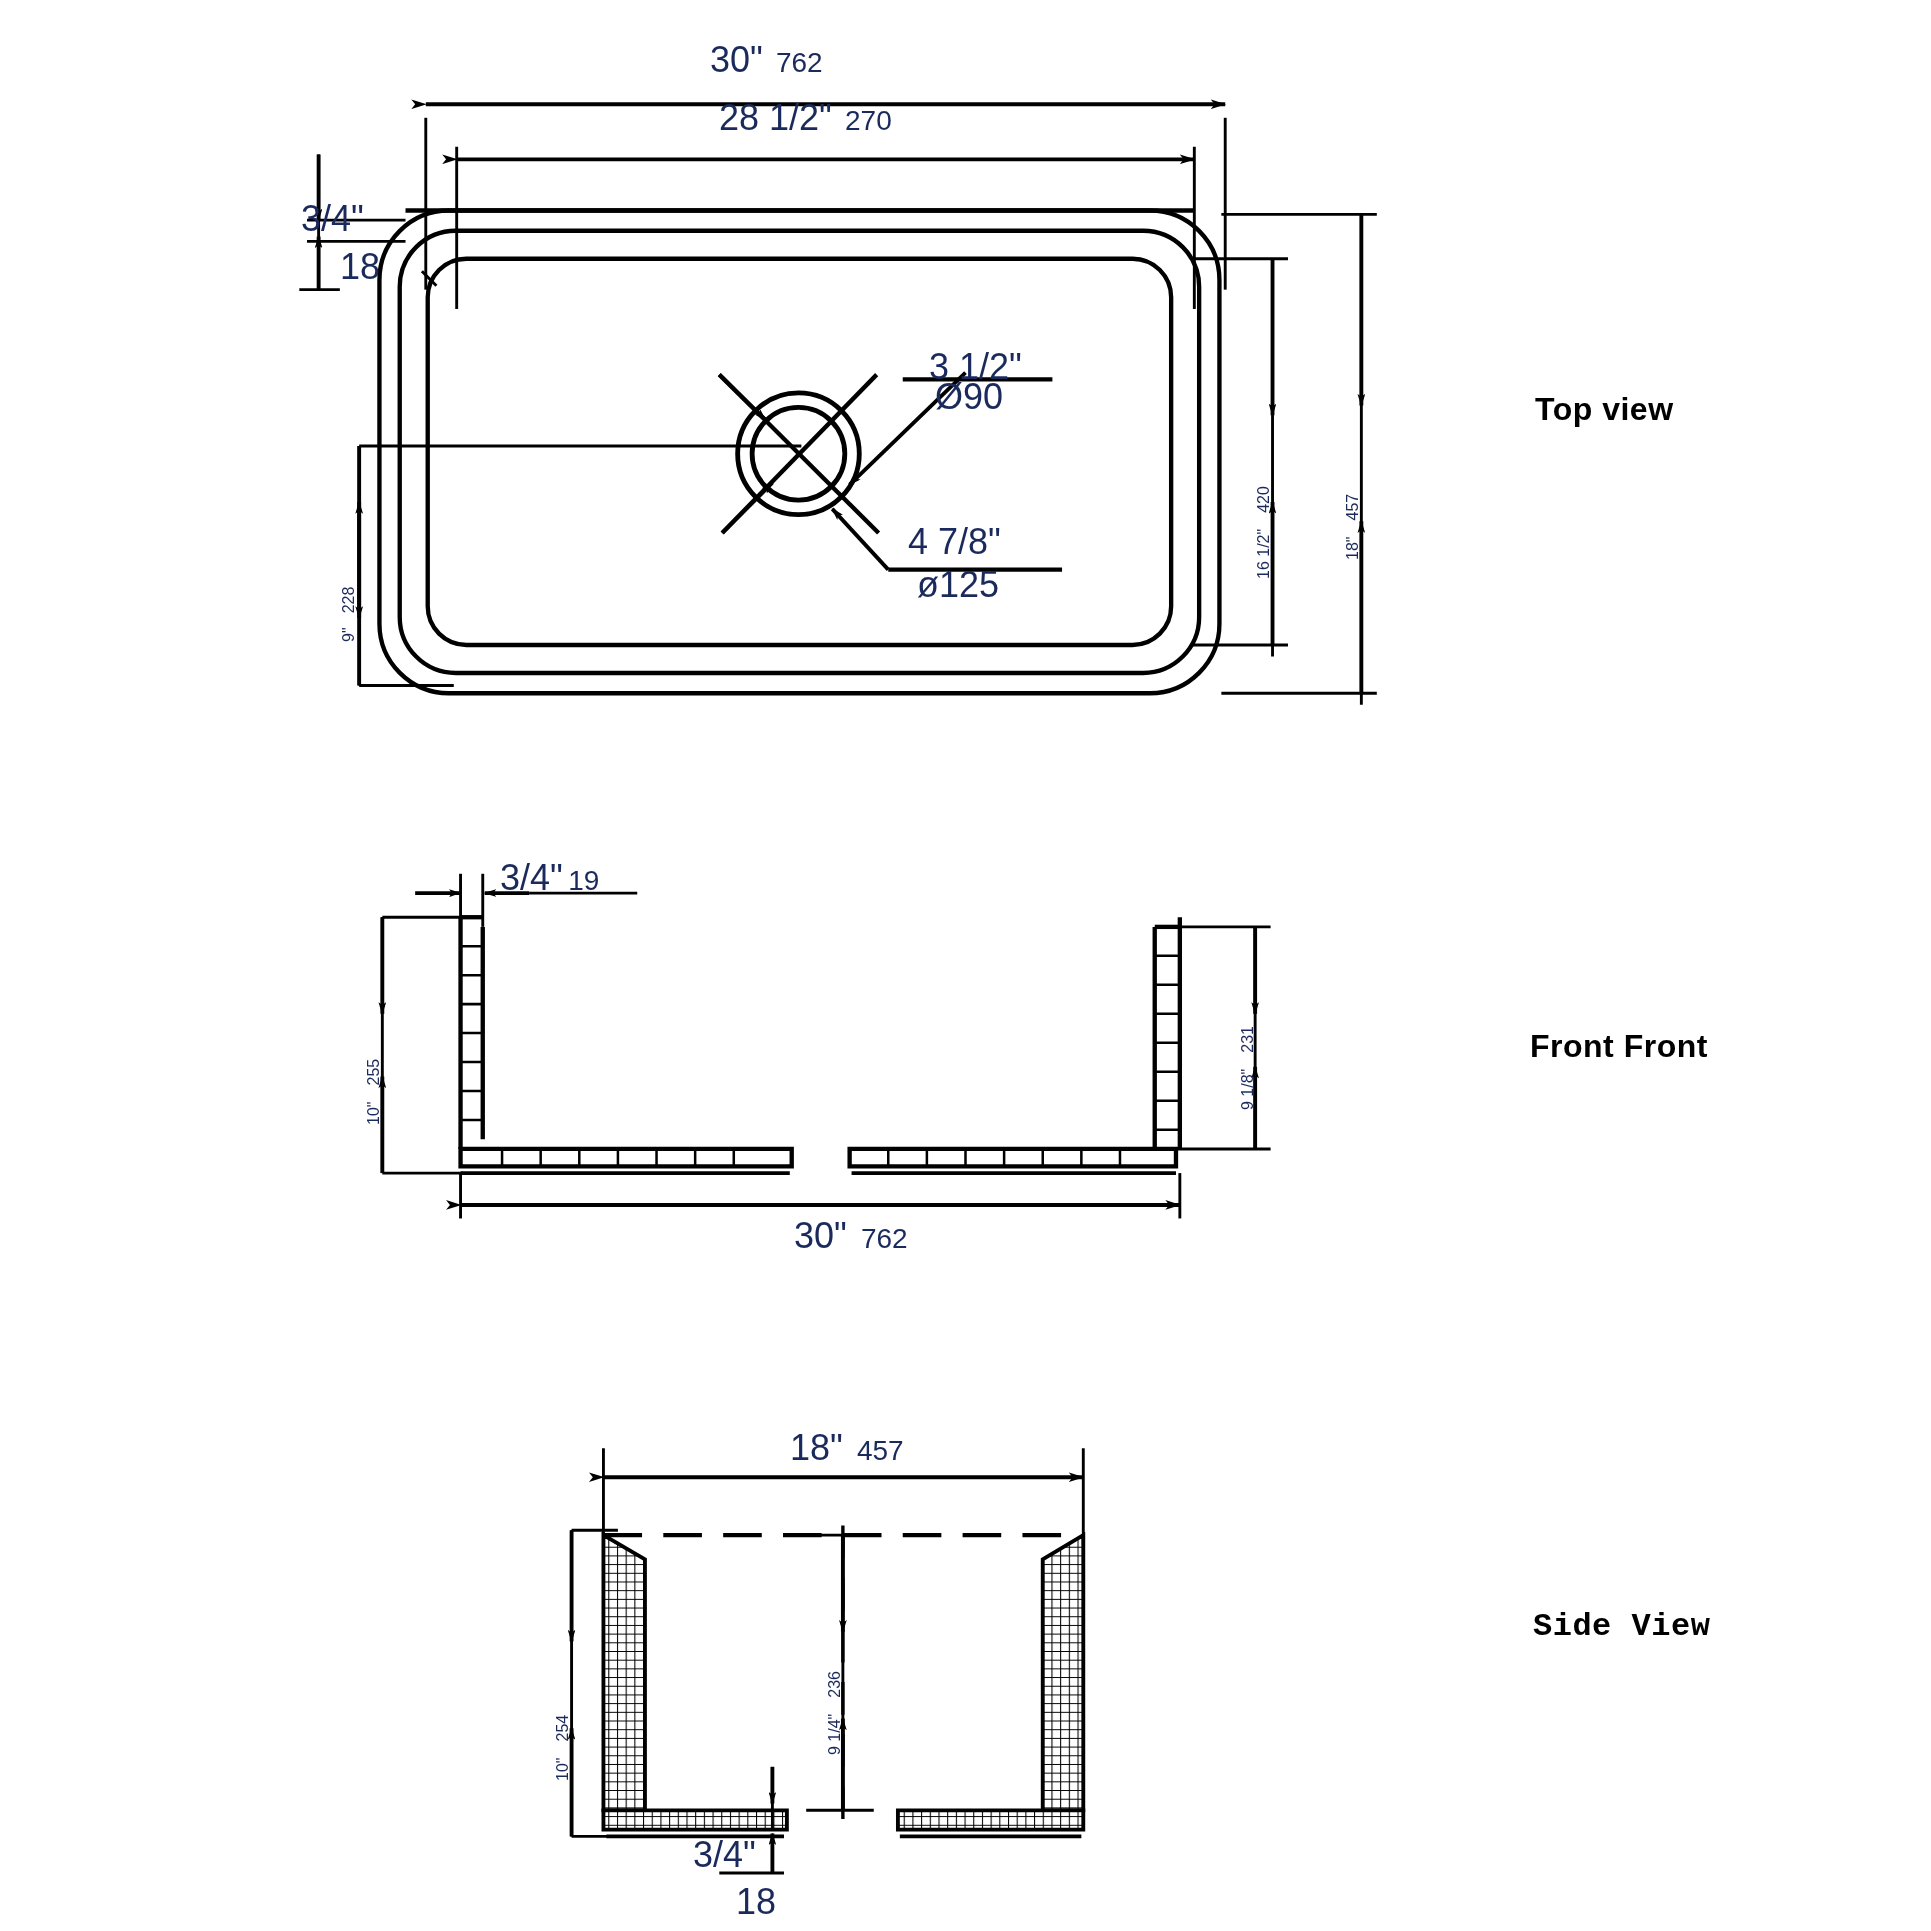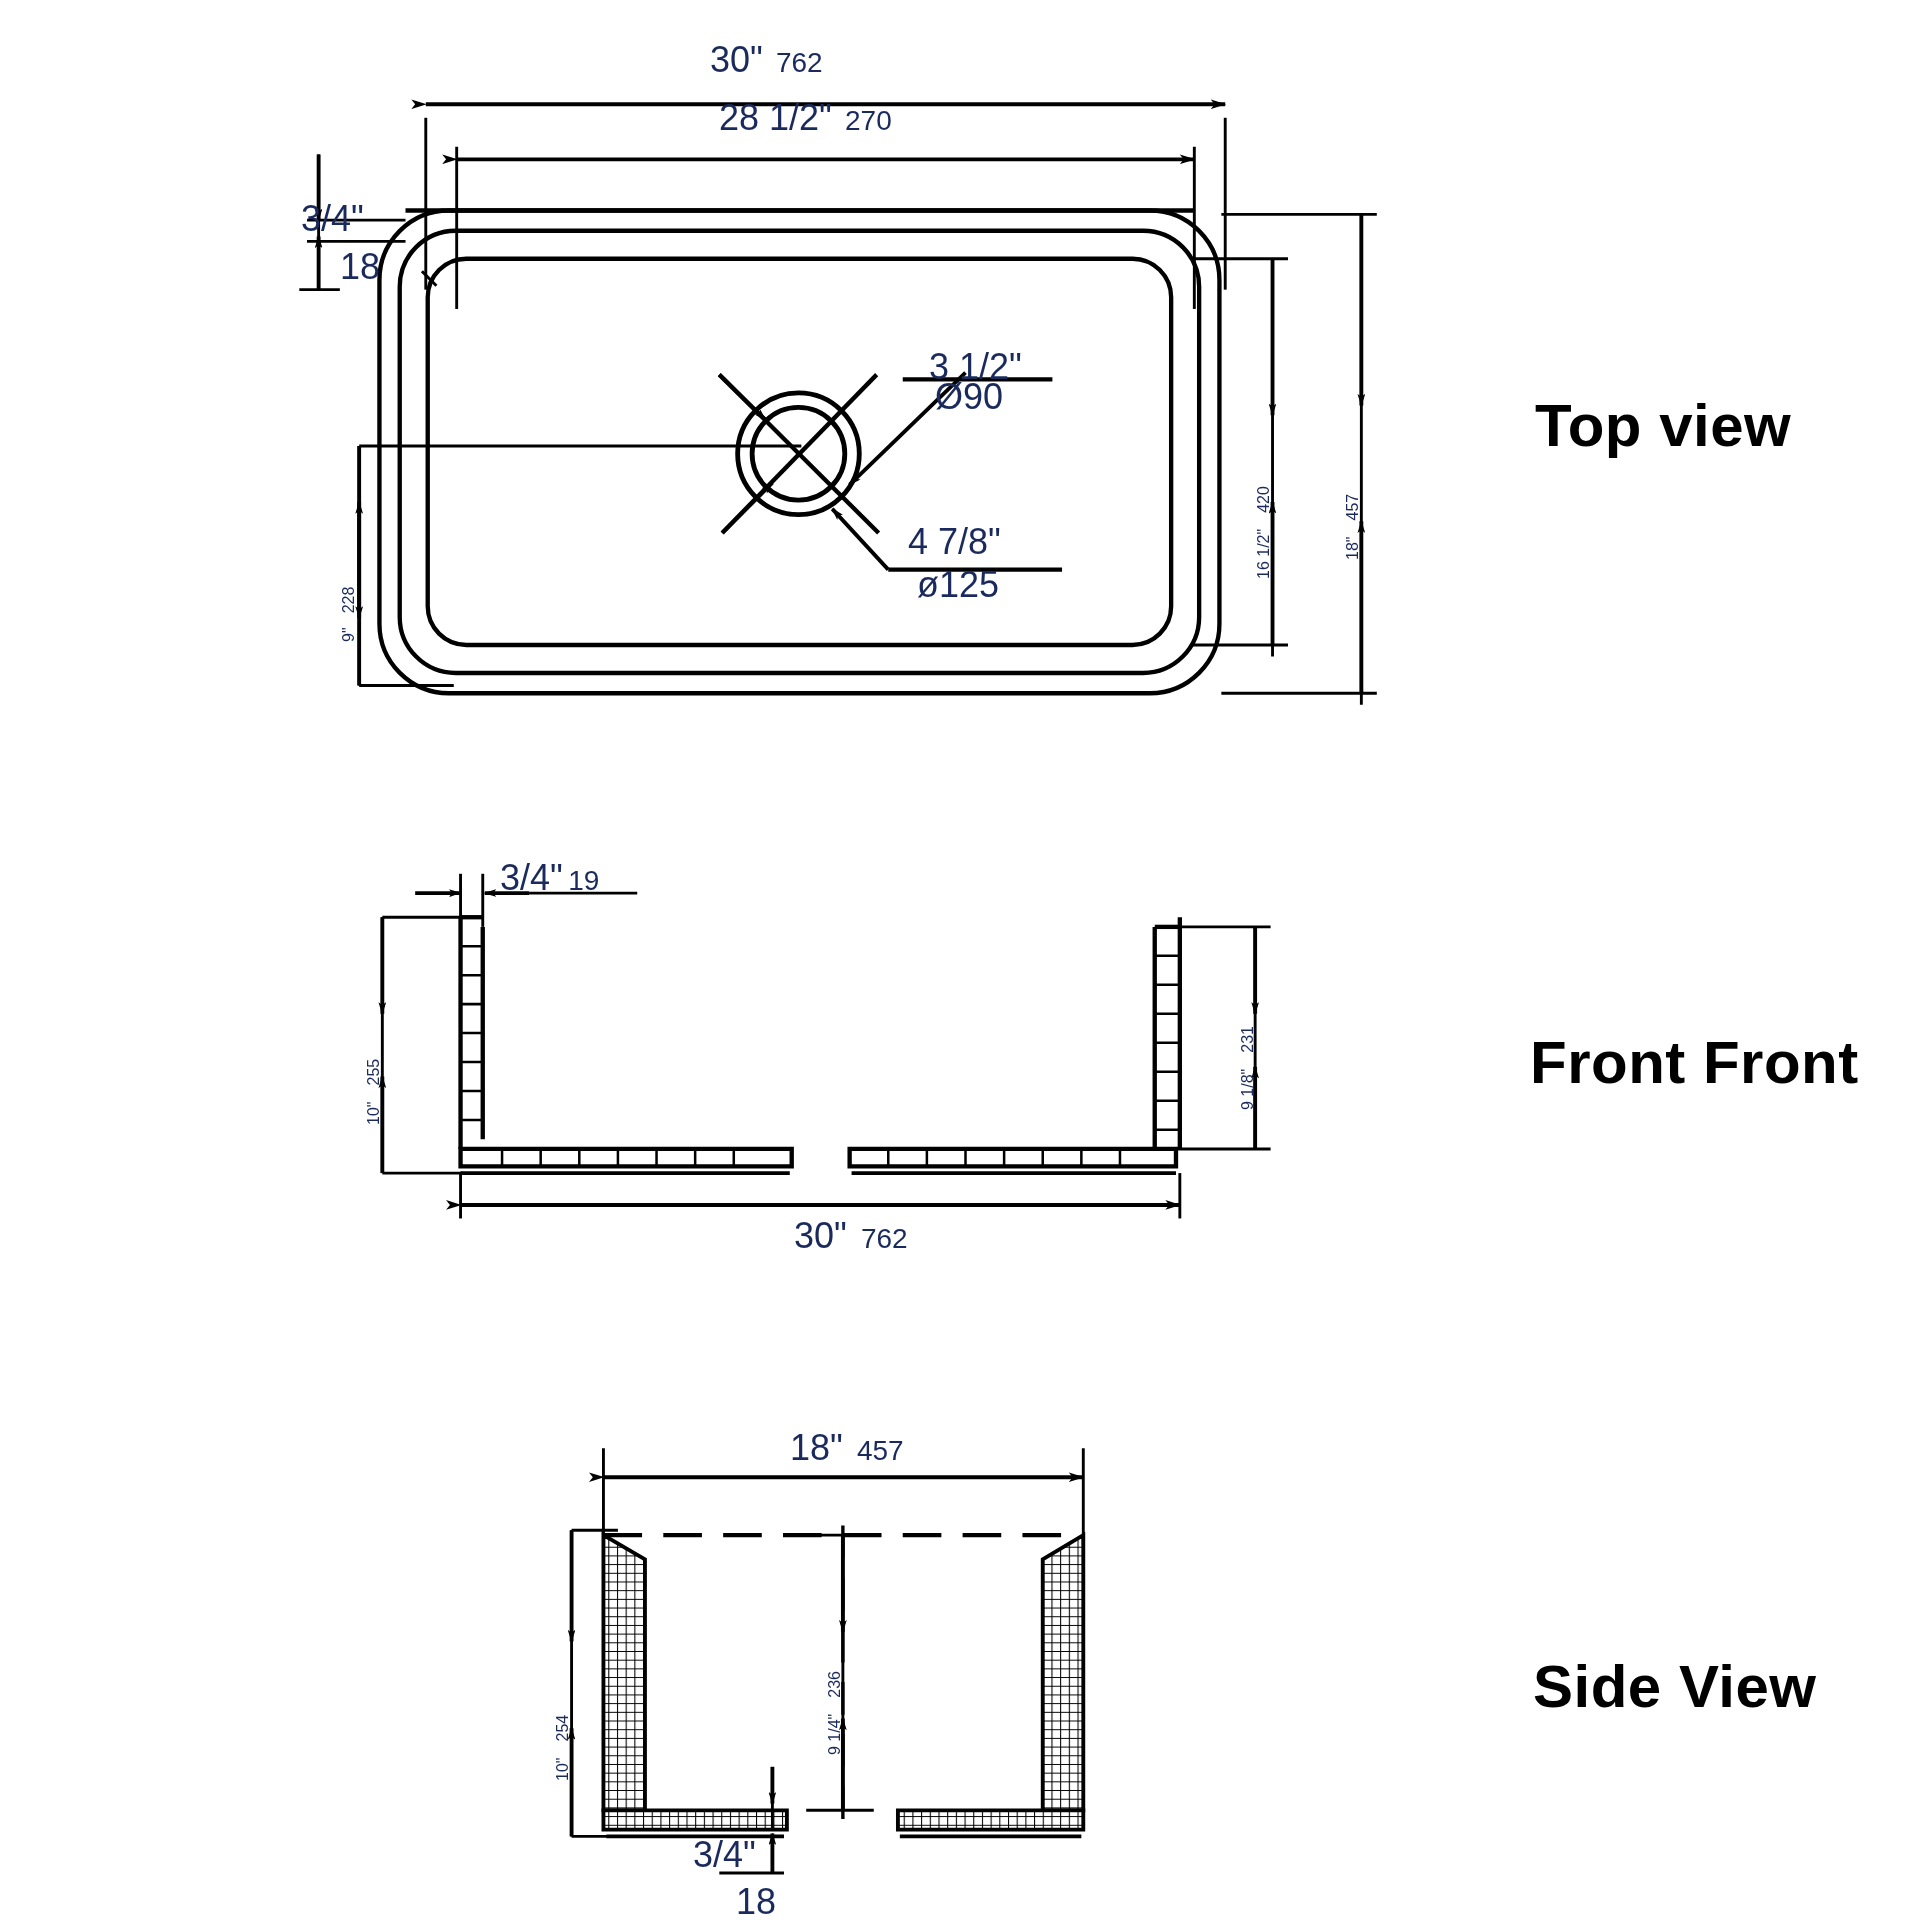--- a/index.html
+++ b/index.html
@@ -1,19 +1,19 @@
 <!DOCTYPE html>
 <html><head>
 <meta charset="utf-8">
 <style>
   html,body{margin:0;padding:0;background:#ffffff;}
   body{width:1931px;height:1931px;position:relative;font-family:"Liberation Sans",sans-serif;}
   #sheet{position:absolute;left:0;top:0;width:1931px;height:1931px;overflow:hidden;background:#fff;}
   svg.draw{position:absolute;left:0;top:0;width:1931px;height:1931px;}
-  .viewlabel{position:absolute;color:#000;font-weight:bold;font-size:60px;font-family:"Liberation Sans",sans-serif;letter-spacing:0.5px;white-space:nowrap;}
+  .viewlabel{position:absolute;color:#000;font-weight:bold;font-size:32px;font-family:"Liberation Sans",sans-serif;letter-spacing:0.5px;white-space:nowrap;}
   .dim{position:absolute;color:#1b2a5c;font-family:"Liberation Sans",sans-serif;white-space:nowrap;}
   .dim .big{font-size:36px;}
   .dim .sml{font-size:28px;}
   .dimv{position:absolute;color:#1b2a5c;font-family:"Liberation Sans",sans-serif;white-space:nowrap;transform-origin:0 0;}
 </style>
 </head>
 <body>
 
 <div id="sheet">
 
@@ -283,16 +283,16 @@
 
   <div class="dim" style="left:693px;top:1834px;">
     <span class="big">3/4"</span>
   </div>
   <div class="dim" style="left:736px;top:1881px;">
     <span class="big">18</span>
   </div>
 
   <div class="viewlabel" style="left:1535px;top:391px;">Top view</div>
   <div class="viewlabel" style="left:1530px;top:1028px;">Front Front</div>
-  <div class="viewlabel" style="left:1533px;top:1652px;">Side View</div>
+  <div class="viewlabel" style="left:1533px;top:1608px;font-family:Liberation Mono, monospace;">Side View</div>
 
 </div>
 
 
 </body></html>

